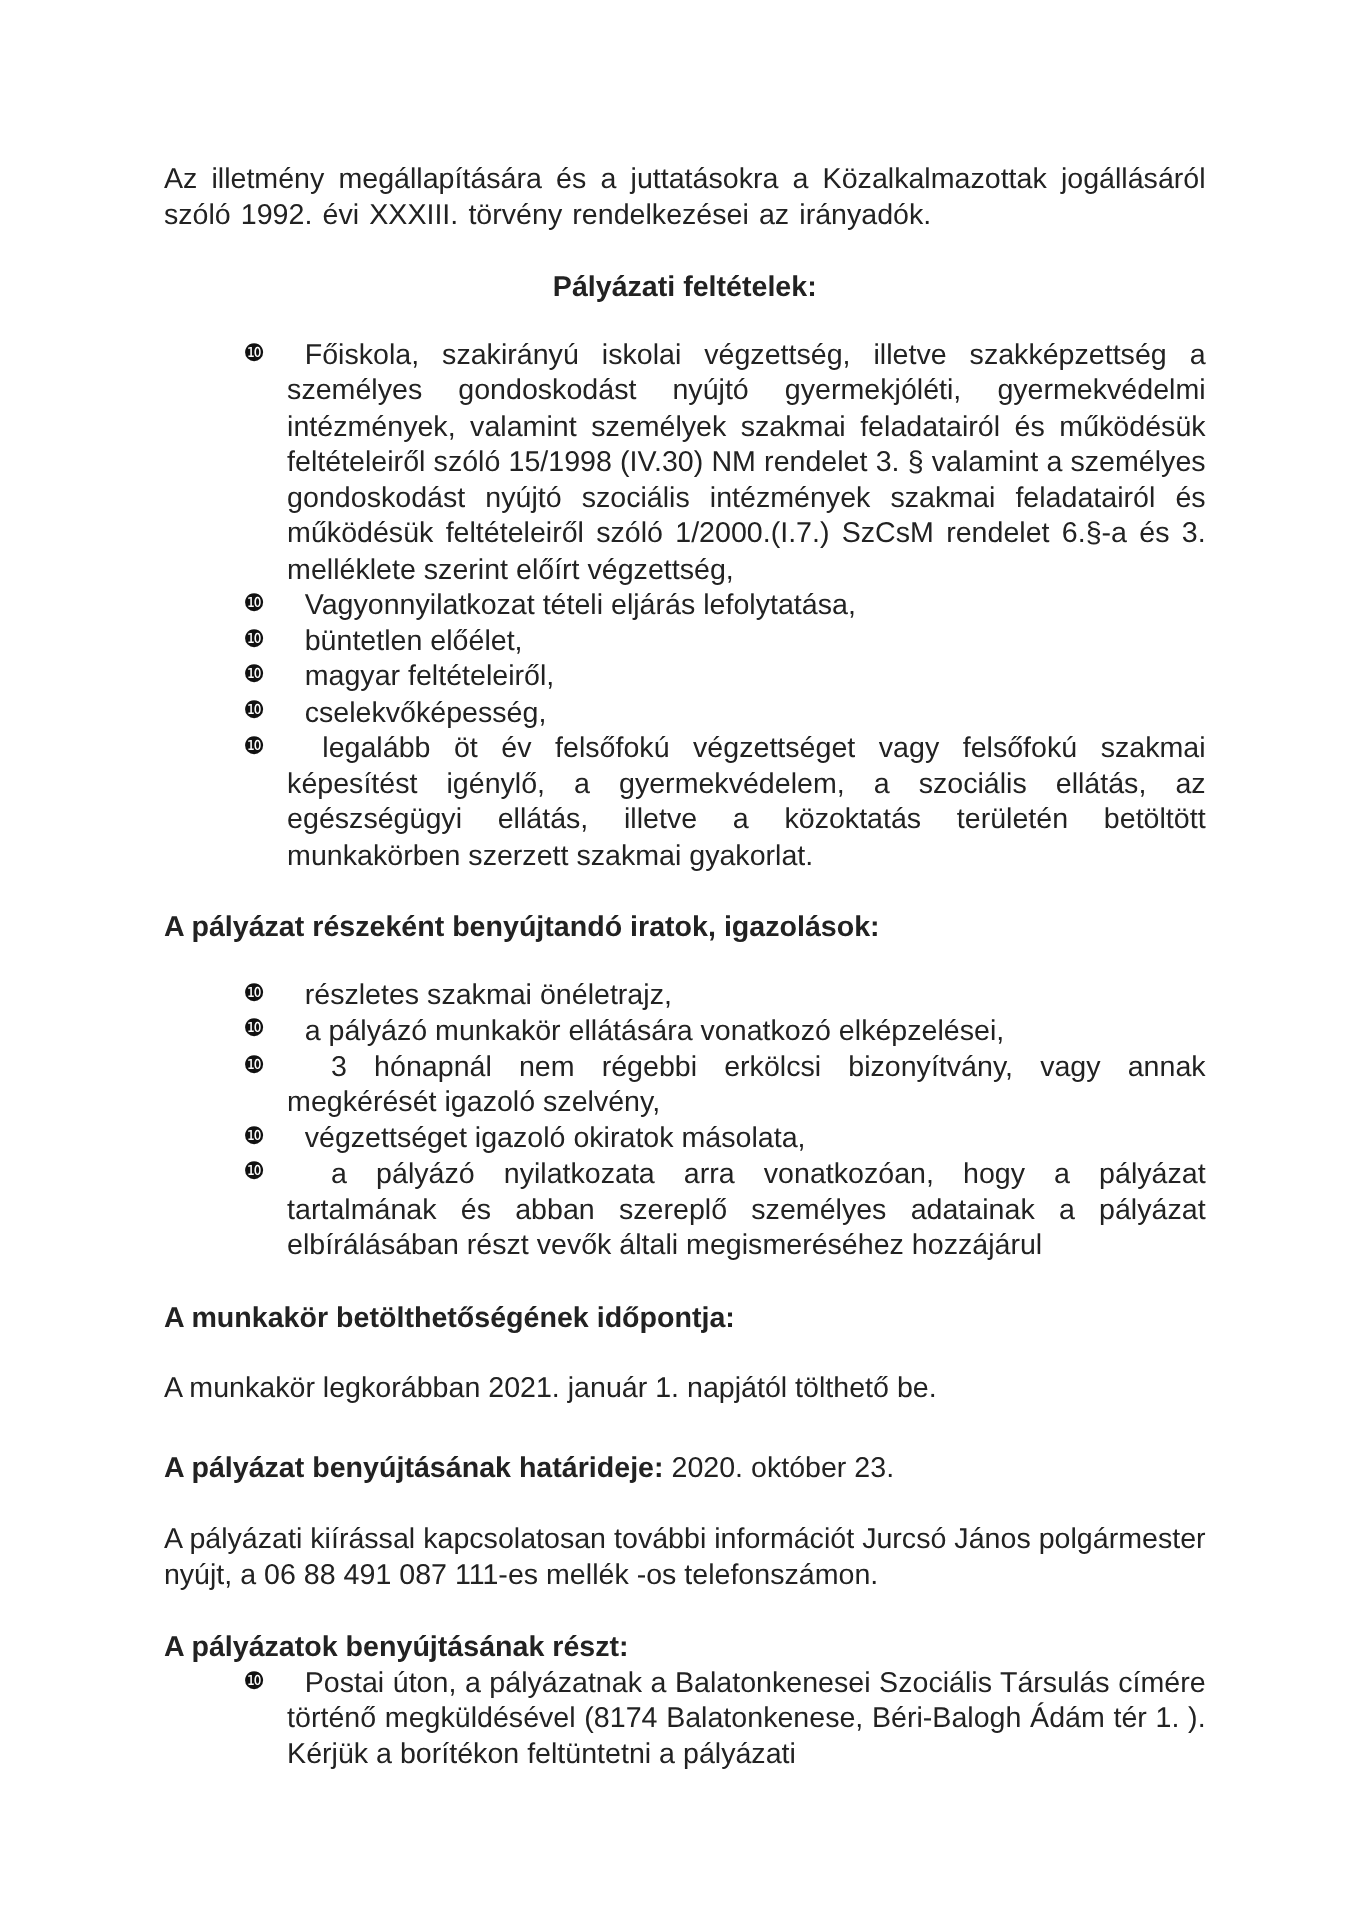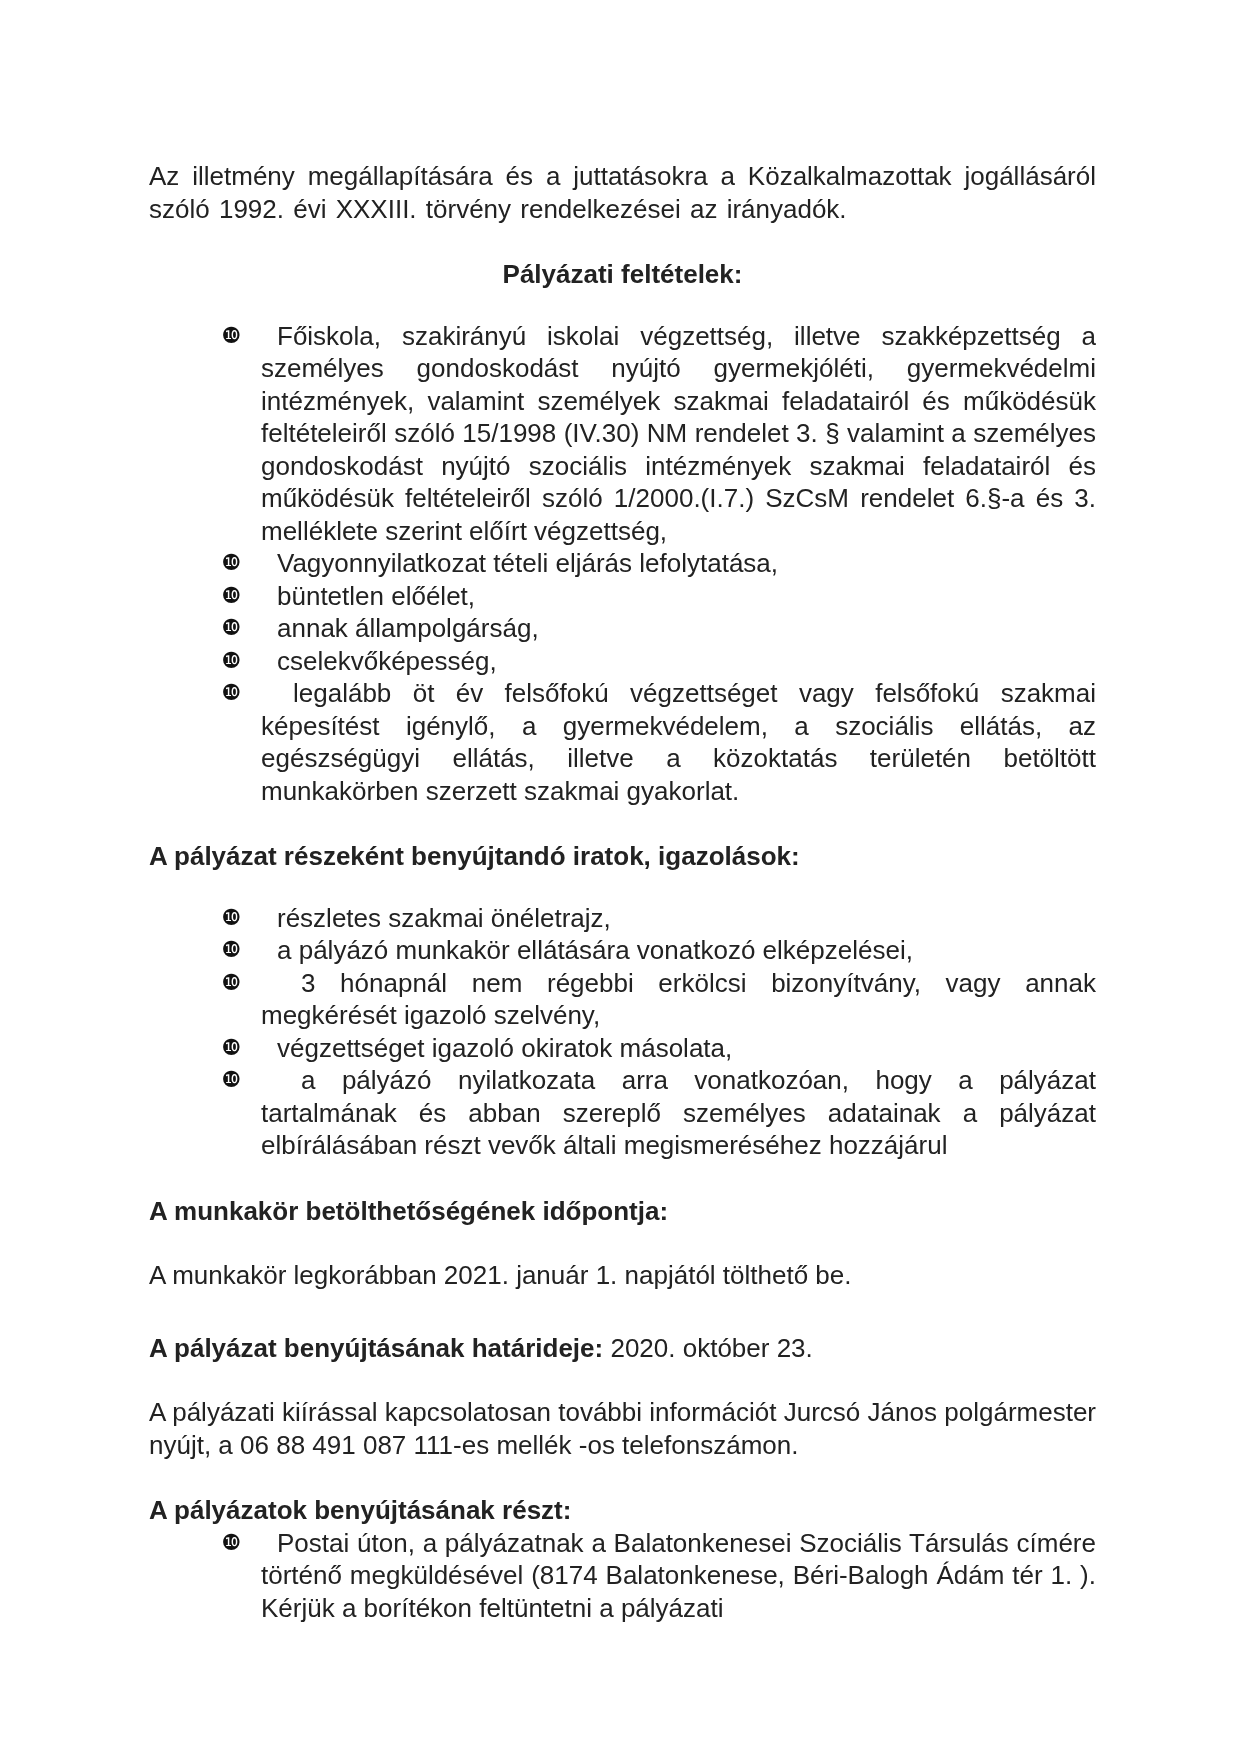--- a/index.html
+++ b/index.html
@@ -1,18 +1,18 @@
 <!DOCTYPE html>
 <html><head>
   <meta charset="utf-8">
   <style>
     html, body { margin: 0; padding: 0; background: #ffffff; }
     body { width: 1240px; height: 1754px; position: relative; overflow: hidden; }
     .page {
-      position: absolute; left: 149px; top: 160px; width: 947px;
+      position: absolute; left: 149px; top: 146px; width: 947px;
       font-family: "Liberation Sans", sans-serif; font-size: 26px; line-height: 32.5px;
       color: #222222;
     }
     p { margin: 0; }
     .just { text-align: justify; text-align-last: left; }
     .heading { font-weight: bold; }
     ul { list-style: none; margin: 0; padding: 0; }
     li { position: relative; padding-left: 112px; margin-left: -112px; }
     .list { margin-left: 112px; margin-right: 0; }
     li .bullet {
@@ -42,21 +42,21 @@
       <li>
         <span class="bullet">❿</span>
         <span class="txt"><span class="lead"></span><span>Vagyonnyilatkozat tételi eljárás lefolytatása,</span></span>
       </li>
       <li>
         <span class="bullet">❿</span>
         <span class="txt"><span class="lead"></span><span>büntetlen előélet,</span></span>
       </li>
       <li>
         <span class="bullet">❿</span>
-        <span class="txt"><span class="lead"></span><span>annak állampolgárság,</span></span>
+        <span class="txt"><span class="lead"></span><span>magyar feltételeiről,</span></span>
       </li>
       <li>
         <span class="bullet">❿</span>
         <span class="txt"><span class="lead"></span><span>cselekvőképesség,</span></span>
       </li>
       <li>
         <span class="bullet">❿</span>
         <span class="txt"><span class="lead2"></span><span>legalább öt év felsőfokú végzettséget vagy felsőfokú szakmai képesítést igénylő, a gyermekvédelem, a szociális ellátás, az egészségügyi ellátás, illetve a közoktatás területén betöltött munkakörben szerzett szakmai gyakorlat.</span></span>
       </li>
     </ul>

